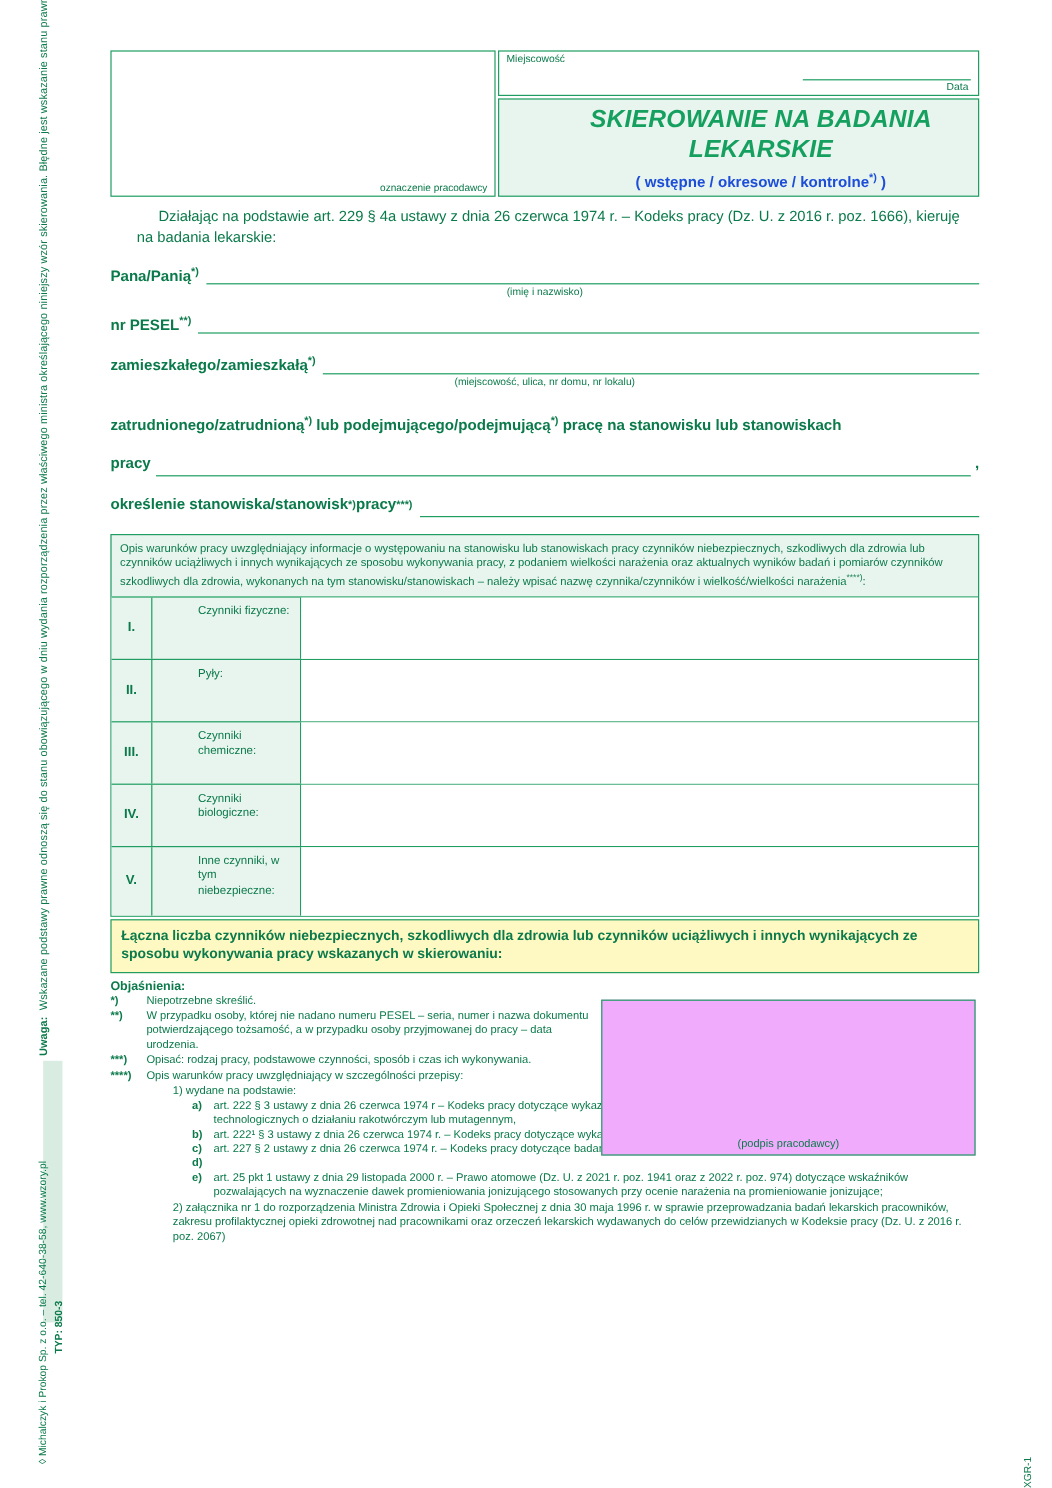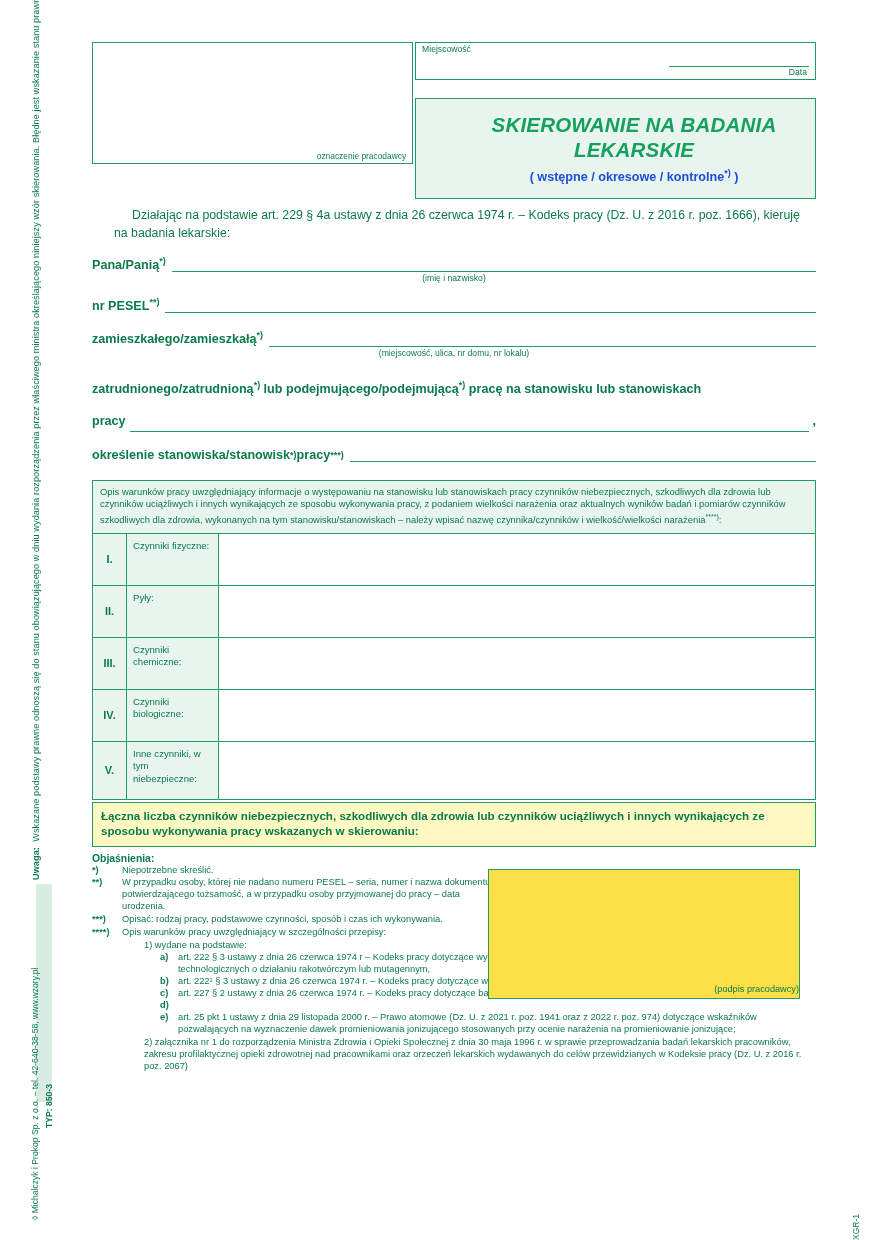--- a/index.html
+++ b/index.html
@@ -73,21 +73,21 @@
   }
   .city-box .lbl { font-size:8.6px; }
   .city-box .date-lbl {
     position:absolute; right:8px; bottom:2px; font-size:8.6px;
   }
   .city-box .dateline {
     position:absolute; right:6px; bottom:12px; width:140px;
     border-bottom:1px solid #1f9d62;
   }
   .title-box {
-    height:101px; margin-top:18px; border:1.6px solid #1f9d62;
+    height:82px; margin-top:2px; border:1.6px solid #1f9d62;
     background:#e8f4ee; text-align:center;
     display:flex; flex-direction:column; justify-content:center;padding-left:37px;
   }
   .title-box .t1 {
     font-size:20.5px; font-weight:bold; font-style:italic;
     letter-spacing:0.2px; line-height:25px; color:#16a05f;
   }
   .title-box .t2 { font-size:12.6px; font-weight:bold; margin-top:6px; color:#1d4ed8; }
   .title-box .t2 sup { font-size:9px; }
 
@@ -114,40 +114,41 @@
   .cond .desc { padding:5px 7px 6px 7px; font-size:9.4px; line-height:12.6px; color:#0b7a4b; }
   .cond .desc sup { font-size:7px; }
   .factor-row { display:flex; border-top:1.6px solid #1f9d62; background:#e8f4ee; }
   .factor-row .num {
     width:34px; border-right:1.6px solid #1f9d62; font-size:11px; font-weight:bold;
     display:flex; align-items:center; justify-content:center; padding:0 2px;
   }
   .factor-row .nm {
     width:92px; border-right:1.6px solid #1f9d62; font-size:9.6px; line-height:12.5px;
     padding:6px 4px 4px 6px;
+    margin-left:32px;
   }
   .factor-row .val { flex:1; background:#ffffff; }
   .fr-h1 { height:52px; } .fr-h2 { height:52px; } .fr-h3 { height:52px; }
   .fr-h4 { height:52px; } .fr-h5 { height:58px; }
 
   .total {
     margin-top:2px; border:1.6px solid #1f9d62; background:#fef9c3;
     padding:5px 4px 7px 8px; font-size:11.6px; font-weight:bold; line-height:15.5px;
   }
 
   
   .expl { margin-top:6px; position:relative; }
   .expl h4 { margin:0; font-size:10.4px; font-weight:bold; }
   .expl .line { display:flex; font-size:9.3px; line-height:11.8px; margin-top:1px; }
   .expl .mk { width:30px; font-weight:bold; flex:none; }
   .expl .tx { flex:1; }
   .sig-box {
-    position:absolute; right:16px; top:16px; width:312px; height:130px;
-    border:1.6px solid #1f9d62; background:#fde047;
-    display:flex; align-items:flex-end; justify-content:flex-end;
+    position:absolute; right:3px; top:16px; width:312px; height:130px;
+    border:1.6px solid #1f9d62; background:#f0abfc;
+    display:flex; align-items:flex-end; justify-content:center;
   }
   .sig-box .cap { font-size:9.2px; padding-bottom:4px; }
 
   .sub-list { margin-top:2px; font-size:9.3px; line-height:11.9px; }
   .sub-list .l1 { padding-left:52px; }
   .sub-list .li { display:flex; padding-left:68px; }
   .sub-list .li .mk { width:18px; flex:none; }
   .sub-list .li .tx { flex:1; }
   .sub-list .l1b { padding-left:52px; margin-top:1px; }
 
@@ -211,21 +212,21 @@
     <div class="sub">(miejscowość, ulica, nr domu, nr lokalu)</div>
 
     <div class="row2">
       <span>zatrudnionego/zatrudnioną</span><sup>*)</sup><span> lub podejmującego/podejmującą</span><sup>*)</sup><span> pracę na stanowisku lub stanowiskach</span>
     </div>
     <div class="row2" style="display:flex; align-items:flex-end; margin-top:10px;">
       <span>pracy</span>
       <span class="inline-fill" style="flex:1; margin:0 4px;"></span>
       <span>,</span>
     </div>
-    <div class="row2" style="display:flex; align-items:center; margin-top:12px;">
+    <div class="row2" style="display:flex; align-items:flex-end; margin-top:12px;">
       <span>określenie stanowiska/stanowisk</span>
         <sup>*)</sup>
         <span> pracy</span>
         <sup>***)</sup>
       <span class="inline-fill" style="flex:1; margin-left:6px;"></span>
     </div>
 
     <div class="cond">
       <div class="desc"><span>Opis warunków pracy uwzględniający  informacje o występowaniu  na stanowisku lub stanowiskach pracy  czynników niebezpiecznych,  szkodliwych dla zdrowia lub czynników uciążliwych i innych wynikających ze sposobu wykonywania pracy, z podaniem wielkości narażenia oraz aktualnych wyników badań i pomiarów czynników szkodliwych dla zdrowia, wykonanych na tym stanowisku/stanowiskach – należy wpisać nazwę czynnika/czynników i wielkość/wielkości narażenia</span><sup>****)</sup><span>:</span></div>
 

